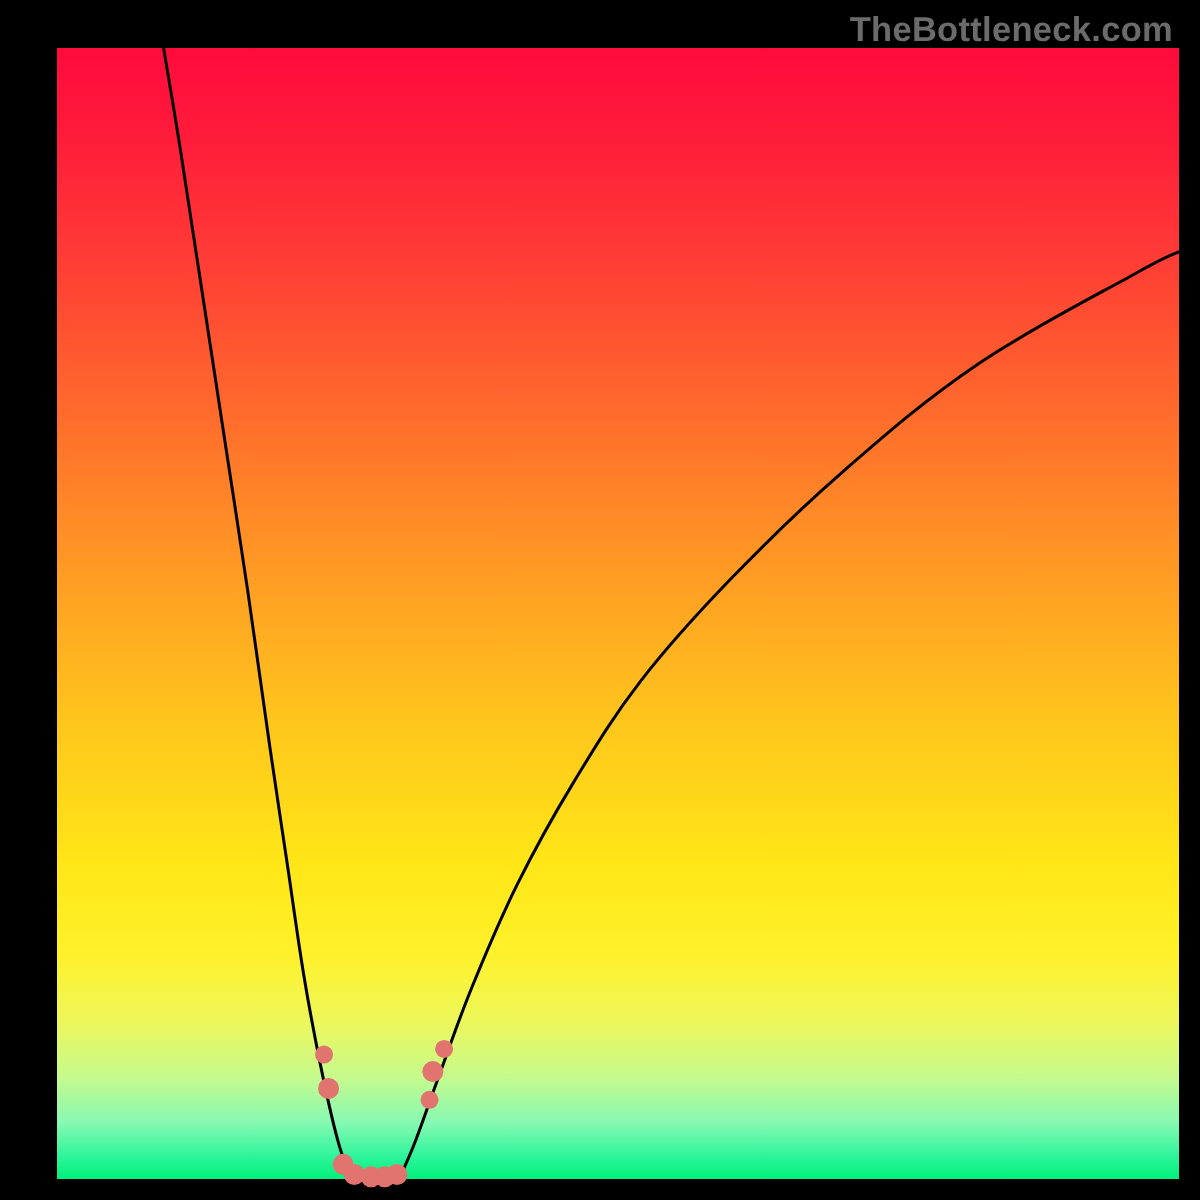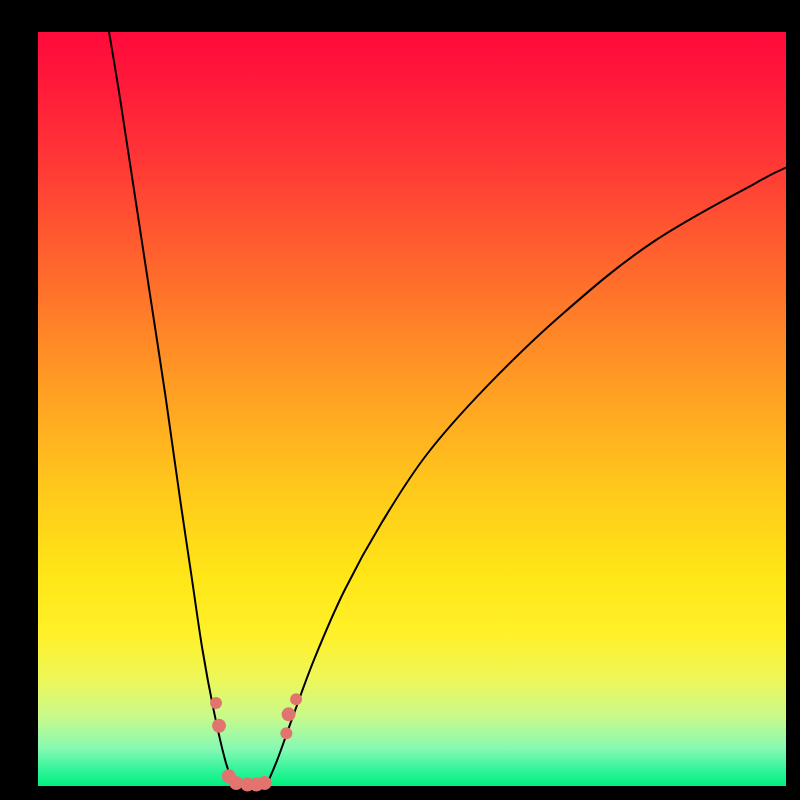--- a/index.html
+++ b/index.html
@@ -78,13 +78,14 @@
         <circle cx="236.22" cy="782.98" r="7" class="marker" style="fill: rgb(226, 116, 111);"></circle>
         <circle cx="247.44" cy="784.49" r="7" class="marker" style="fill: rgb(226, 116, 111);"></circle>
         <circle cx="256.42" cy="784.49" r="7" class="marker" style="fill: rgb(226, 116, 111);"></circle>
         <circle cx="264.64" cy="782.98" r="7" class="marker" style="fill: rgb(226, 116, 111);"></circle>
         <circle cx="286.34" cy="733.22" r="6" class="marker" style="fill: rgb(226, 116, 111);"></circle>
         <circle cx="288.58" cy="714.37" r="7" class="marker" style="fill: rgb(226, 116, 111);"></circle>
         <circle cx="296.06" cy="699.29" r="6" class="marker" style="fill: rgb(226, 116, 111);"></circle>
       </g>
   </svg>
 
+  <div class="watermark" id="watermark" style="right: 18px; top: 6px; font-size: 23px; color: rgb(107, 107, 107);">TheBottleneck.com</div>
 </div>
 
 </body></html>

